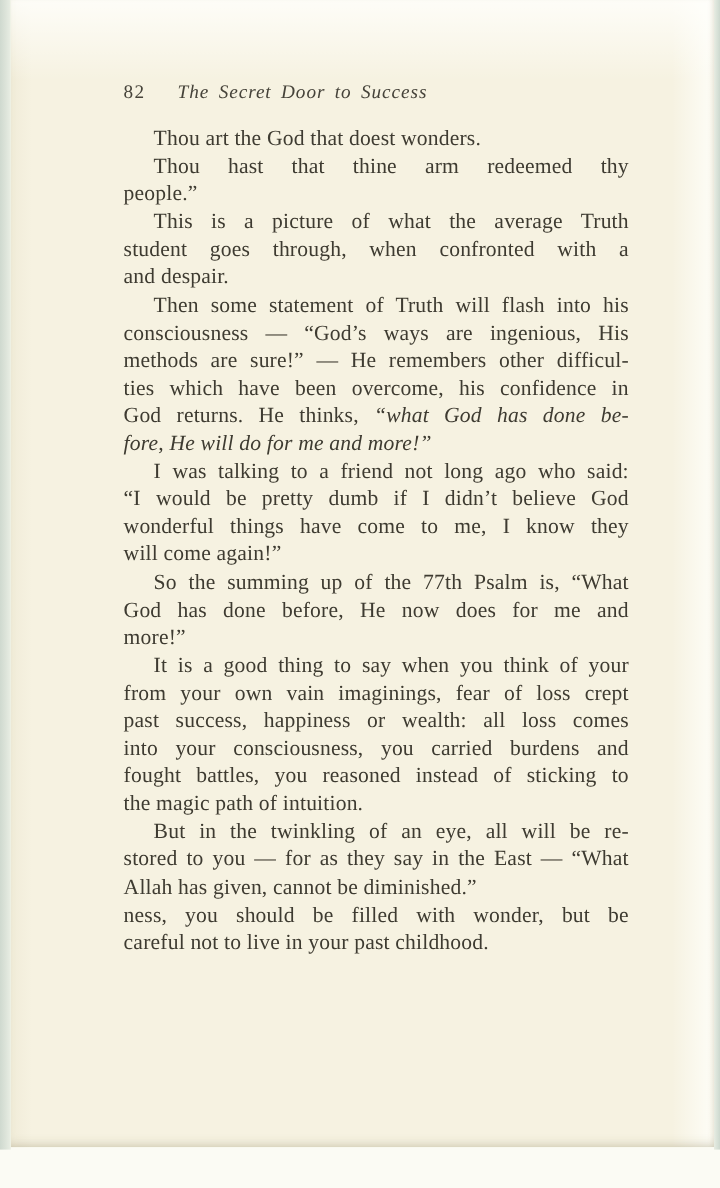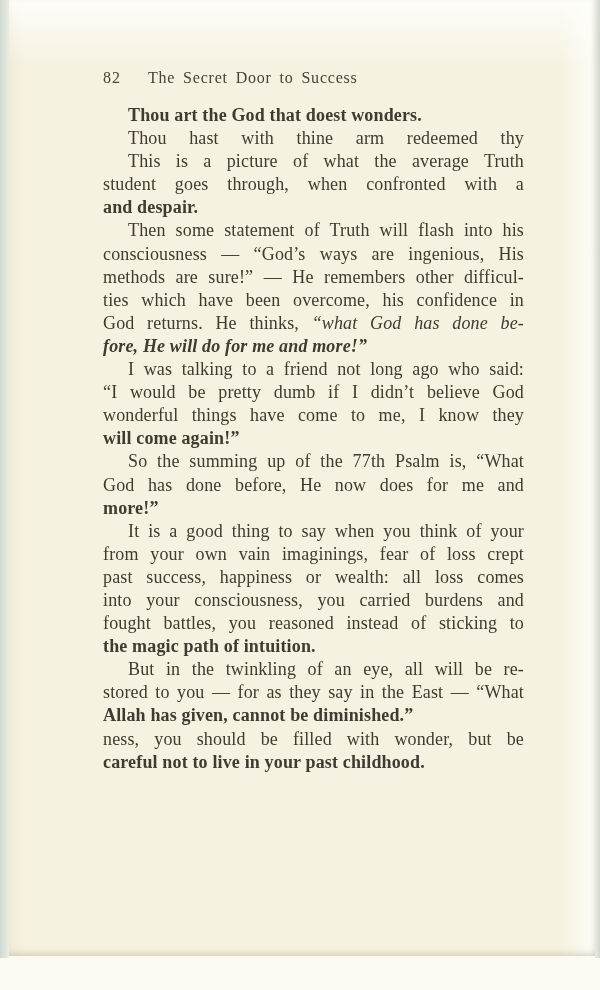--- a/index.html
+++ b/index.html
@@ -48,61 +48,62 @@
     color: #46433a;
     letter-spacing: 0.6px;
     white-space: nowrap;
   }
   .pagenum {
     display: inline-block;
     margin-right: 27px;
     letter-spacing: 1px;
   }
   .booktitle {
+    font-style: italic;
     word-spacing: 3px;
     letter-spacing: 0.8px;
   }
   .text-block {
     position: absolute;
     left: 94px; top: 104px;
     width: 421px;
     font-size: 18px;
     line-height: 23.1px;
     color: #3e3b31;
     letter-spacing: 0.15px;
   }
   .para { margin: 0; }
   .line {
     text-align: justify;
     text-align-last: justify;
   }
   .line.last {
     text-align-last: left;
-    font-weight: bold;
   }
   .line.first {
     text-indent: 25px;
   }
   .it { font-style: italic; }
 </style>
 </head>
 <body>
 
 <div class="scan">
   <div class="edge-left"></div>
   <div class="page">
     <header class="running-head">
       <span class="pagenum">82</span><span class="booktitle">The Secret Door to Success</span>
     </header>
     <main class="text-block" id="text-block">
         <div class="para">
           <div class="line first last"><span>Thou art the God that doest wonders.</span></div>
         </div>
         <div class="para">
-          <div class="line first"><span>Thou hast with thine arm redeemed thy</span></div>
+          <div class="line first"><span>Thou hast that thine arm redeemed thy</span></div>
+          <div class="line last"><span>people.”</span></div>
         </div>
         <div class="para">
           <div class="line first"><span>This is a picture of what the average Truth</span></div>
           <div class="line"><span>student goes through, when confronted with a</span></div>
           <div class="line last"><span>and despair.</span></div>
         </div>
         <div class="para">
           <div class="line first"><span>Then some statement of Truth will flash into his</span></div>
           <div class="line"><span>consciousness — “God’s ways are ingenious, His</span></div>
           <div class="line"><span>methods are sure!” — He remembers other difficul-</span></div>

